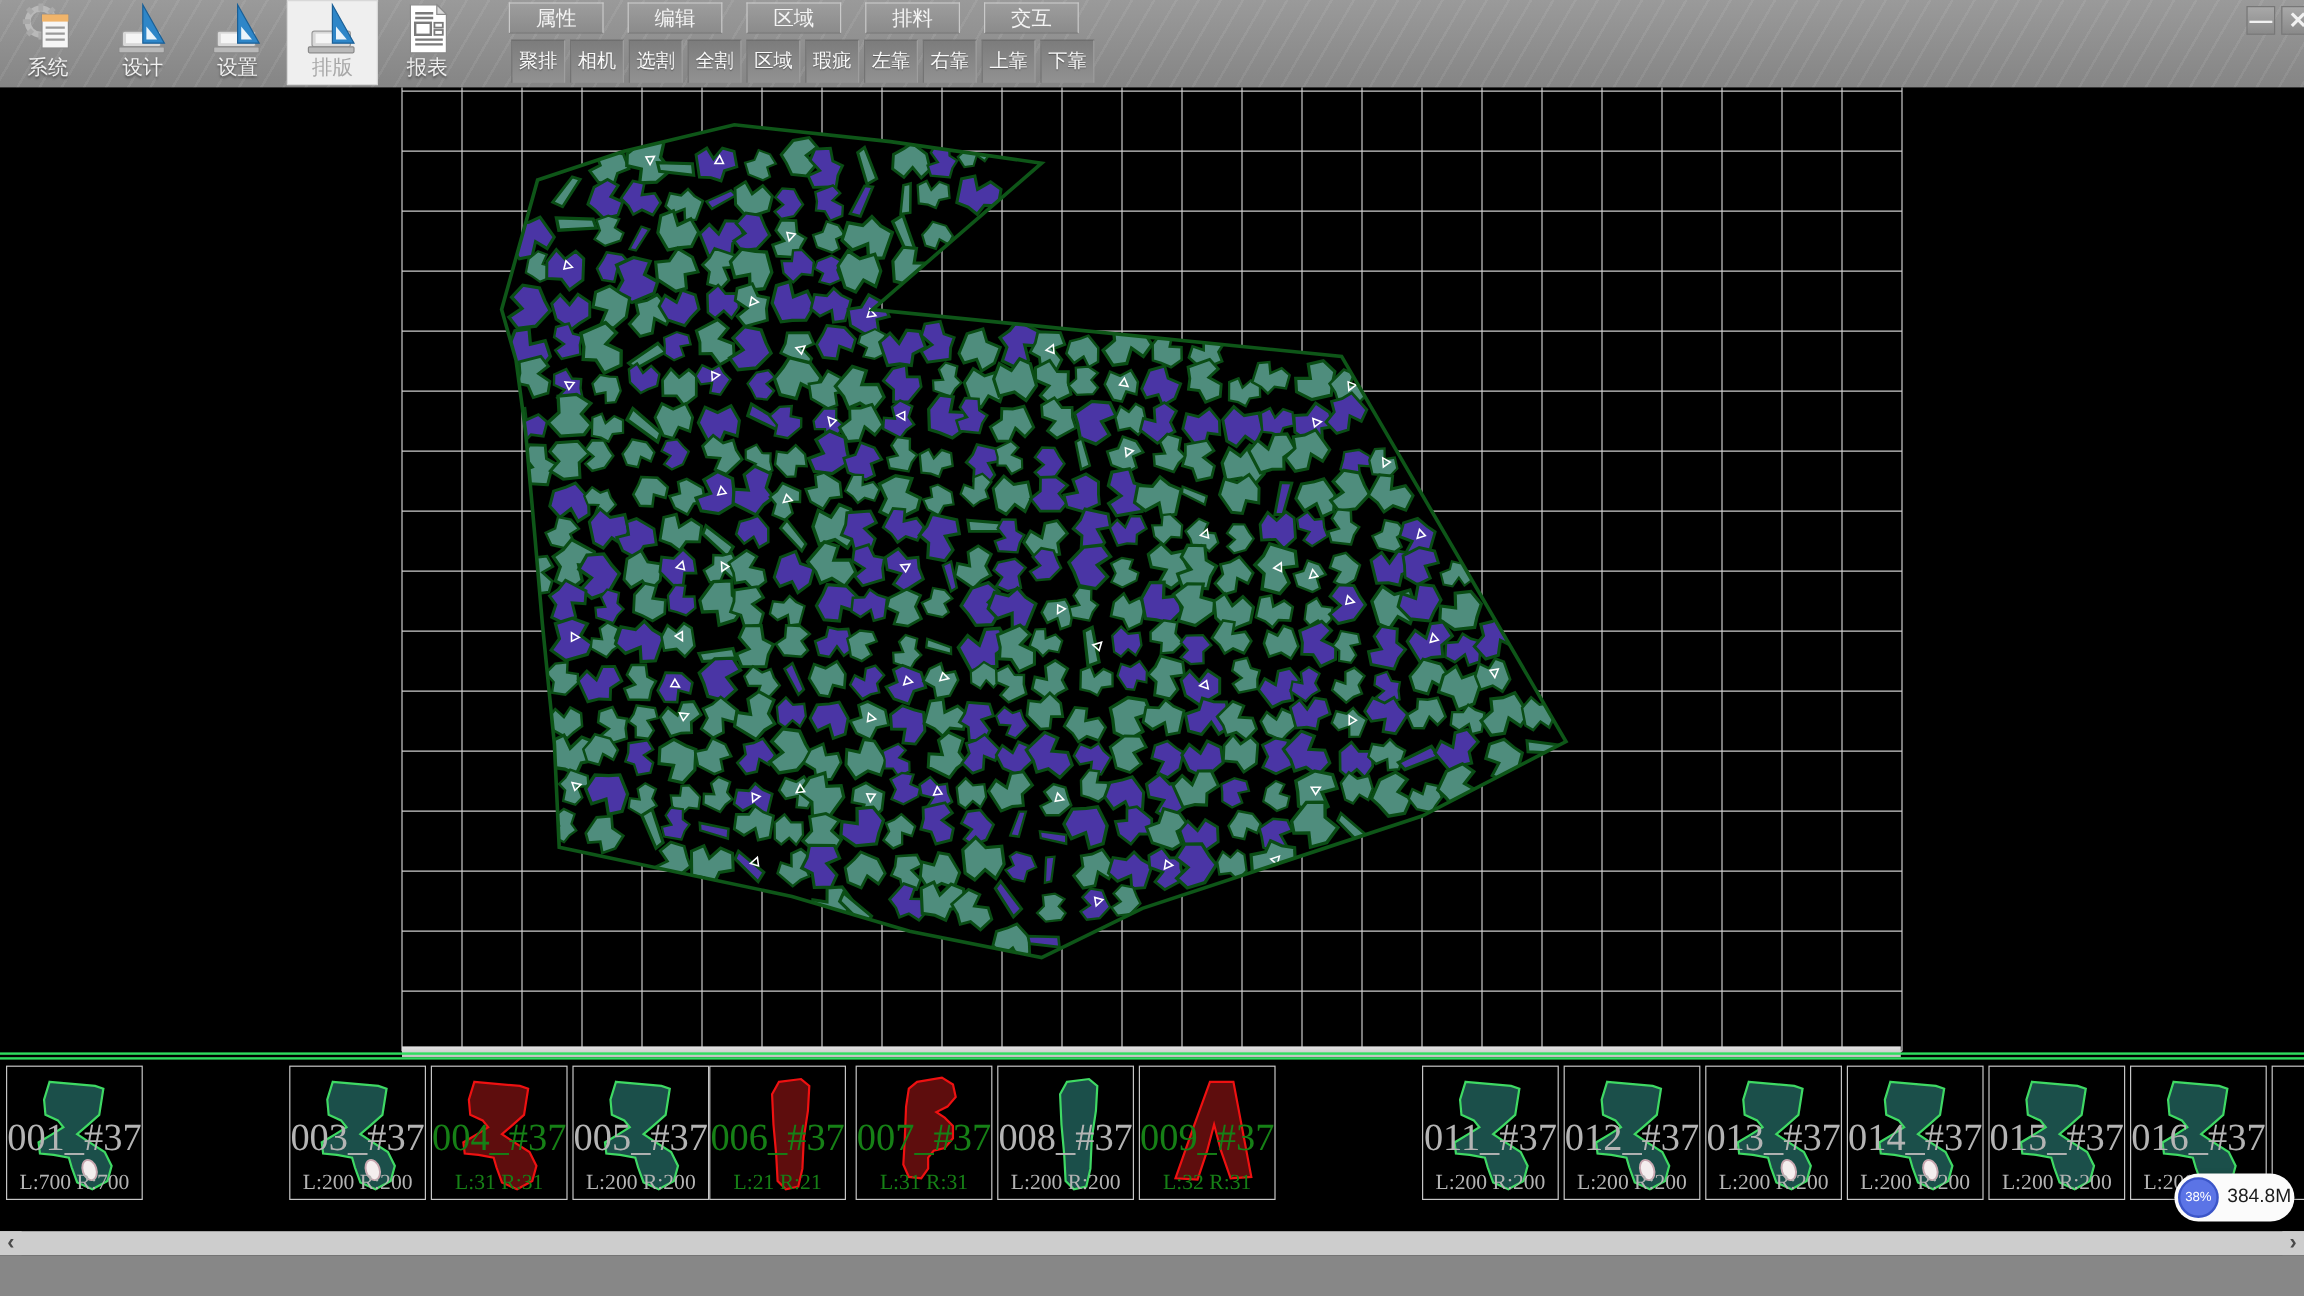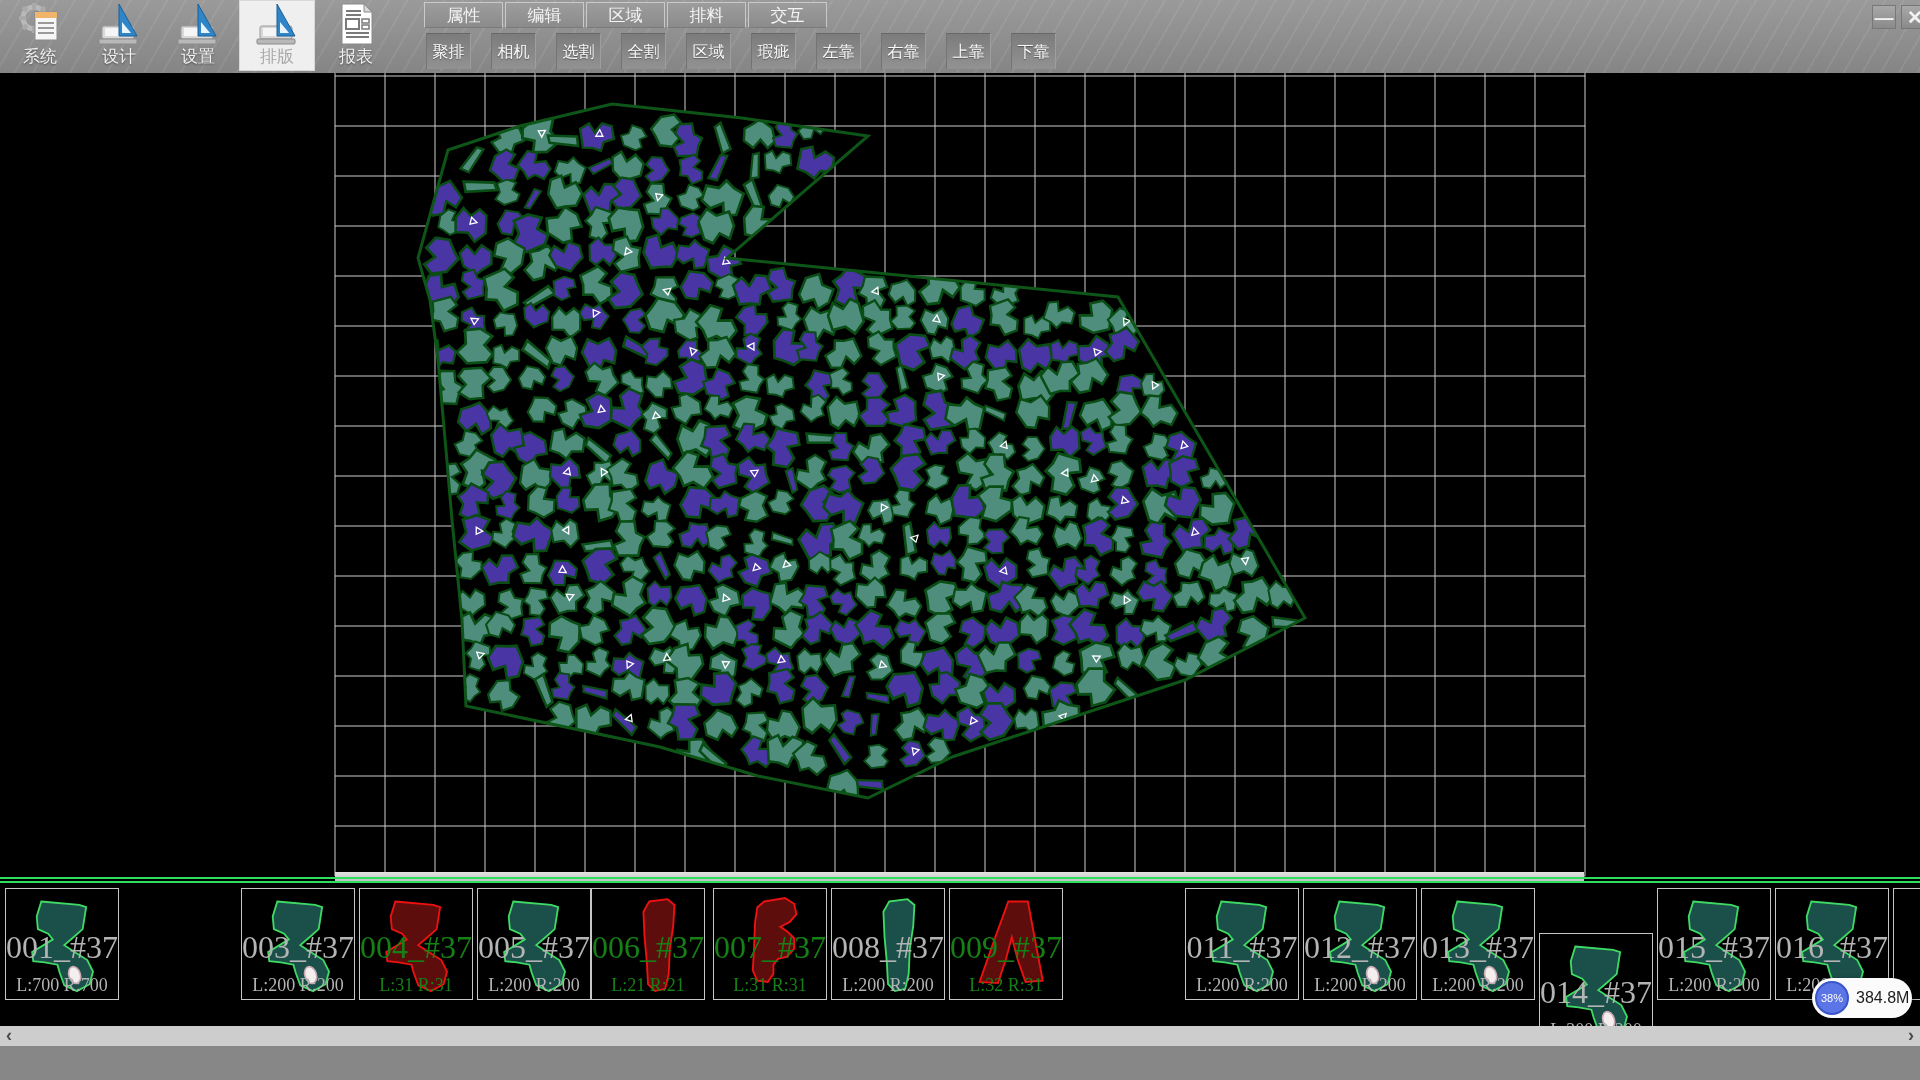--- a/index.html
+++ b/index.html
@@ -12,25 +12,25 @@
     border-bottom:1px solid #6b6b6b;}
   #topbar .texture{position:absolute;inset:0;
     background:repeating-linear-gradient(120deg,rgba(255,255,255,.07) 0 2px,transparent 2px 16px);}
   .big-btn{position:absolute;top:0;width:76px;height:71px;cursor:default;
     display:flex;flex-direction:column;align-items:center;justify-content:flex-start;}
   .big-btn.selected{background:#efefef;box-shadow:inset 0 0 0 1px #d8d8d8;}
   .big-btn .bicon{width:46px;height:44px;margin-top:2px;}
   .big-btn .blabel{font-size:17px;color:#f0f0f0;text-shadow:0 1px 2px rgba(0,0,0,.45);line-height:22px;}
   .big-btn.selected .blabel{color:#a8a8a8;text-shadow:none;}
 
-  .menu-tabs{position:absolute;left:424px;top:2px;height:28px;display:flex;gap:2px;}
+  .menu-tabs{position:absolute;left:424px;top:2px;height:28px;display:flex;gap:20px;}
   .menu-tab{width:79px;height:26px;line-height:26px;text-align:center;color:#f4f4f4;
     font-size:17px;background:linear-gradient(#9d9d9d,#8b8b8b);
     border:1px solid #c9c9c9;border-bottom-color:#7a7a7a;box-sizing:border-box;}
-  .action-row{position:absolute;left:426px;top:33px;height:36px;display:flex;gap:20px;align-items:flex-end;}
+  .action-row{position:absolute;left:426px;top:33px;height:36px;display:flex;gap:4px;align-items:flex-end;}
   .action-btn{width:45px;height:36px;line-height:36px;text-align:center;color:#fafafa;
     font-size:16px;background:linear-gradient(#7c7c7c,#929292);
     border-top:1px solid #686868;border-left:1px solid #747474;
     border-right:1px solid #9e9e9e;box-sizing:border-box;text-shadow:0 1px 1px rgba(0,0,0,.4);}
 
   .win-btn{position:absolute;top:5px;width:24px;height:24px;color:#f2f2f2;
     font-size:19px;font-weight:bold;text-align:center;line-height:24px;
     background:linear-gradient(#a8a8a8,#8a8a8a);border:1px solid #777;box-sizing:border-box;}
   #win-min{left:1872px;}
   #win-close{left:1901px;width:28px;}
@@ -782,21 +782,21 @@
         <div class="plr" style="color: rgb(180, 180, 180);">L:200 R:200</div>
       </div>
       <div class="cell" style="left: 1421px; text-decoration: underline;">
         <svg width="110" height="108" viewBox="-4 -3 78 94">
           <path d="M17,7 L50,10 L56,12 L53,31 L44,39 L37,45 L46,51 L57,58 L62,68 L59,79 L48,85 L37,80 L33,69 L31,62 L20,60 L10,59 L9,51 L19,45 L27,40 L23,35 L14,31 L13,20 Z" fill="#1b4f4a" stroke="#3fd964" stroke-width="1.6"></path>
           <ellipse cx="46" cy="71" rx="5" ry="7.5" transform="rotate(-18 46 71)" fill="#f4eeee" stroke="#c8a8b0" stroke-width="1.4"></ellipse>
         </svg>
         <div class="pname" style="color: rgb(180, 180, 180);">013_#37</div>
         <div class="plr" style="color: rgb(180, 180, 180);">L:200 R:200</div>
       </div>
-      <div class="cell" style="left: 1539px; margin-top: 45px;">
+      <div class="cell" style="left: 1539px;">
         <svg width="110" height="108" viewBox="-4 -3 78 94">
           <path d="M17,7 L50,10 L56,12 L53,31 L44,39 L37,45 L46,51 L57,58 L62,68 L59,79 L48,85 L37,80 L33,69 L31,62 L20,60 L10,59 L9,51 L19,45 L27,40 L23,35 L14,31 L13,20 Z" fill="#1b4f4a" stroke="#3fd964" stroke-width="1.6"></path>
           <ellipse cx="46" cy="71" rx="5" ry="7.5" transform="rotate(-18 46 71)" fill="#f4eeee" stroke="#c8a8b0" stroke-width="1.4"></ellipse>
         </svg>
         <div class="pname" style="color: rgb(180, 180, 180);">014_#37</div>
         <div class="plr" style="color: rgb(180, 180, 180);">L:200 R:200</div>
       </div>
       <div class="cell" style="left: 1657px;">
         <svg width="110" height="108" viewBox="-4 -3 78 94">
           <path d="M17,7 L50,10 L56,12 L53,31 L44,39 L37,45 L46,51 L57,58 L62,68 L59,79 L48,85 L37,80 L33,69 L31,62 L20,60 L10,59 L9,51 L19,45 L27,40 L23,35 L14,31 L13,20 Z" fill="#1b4f4a" stroke="#3fd964" stroke-width="1.6"></path>

